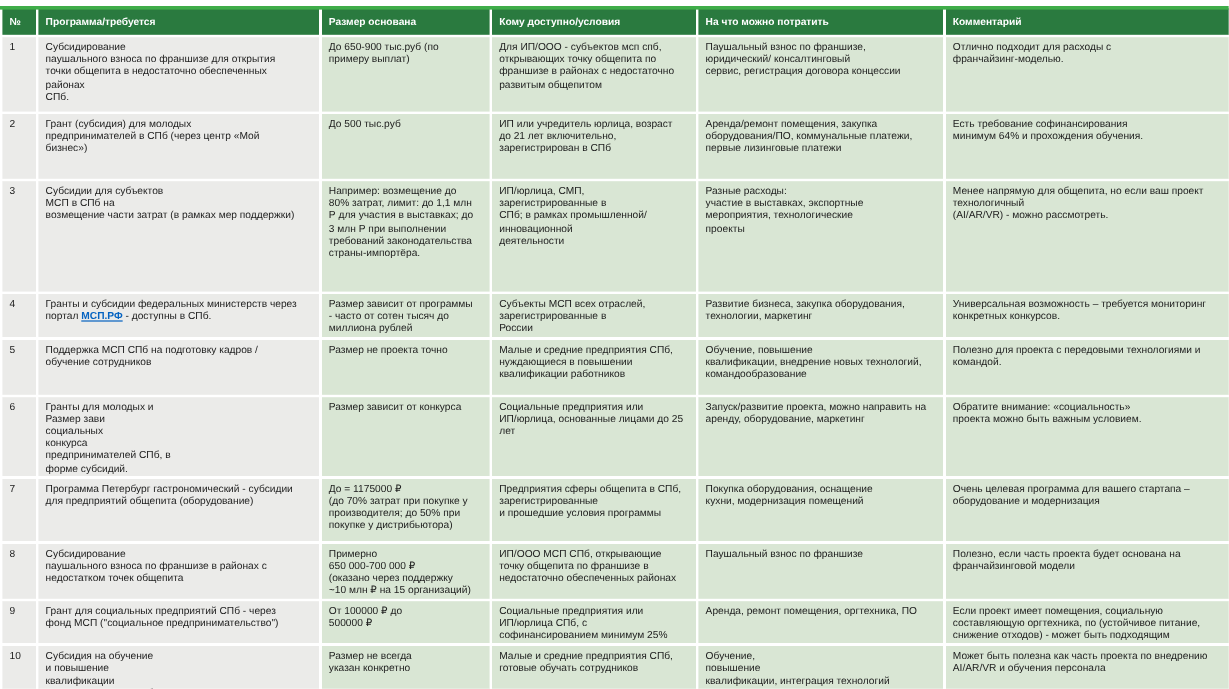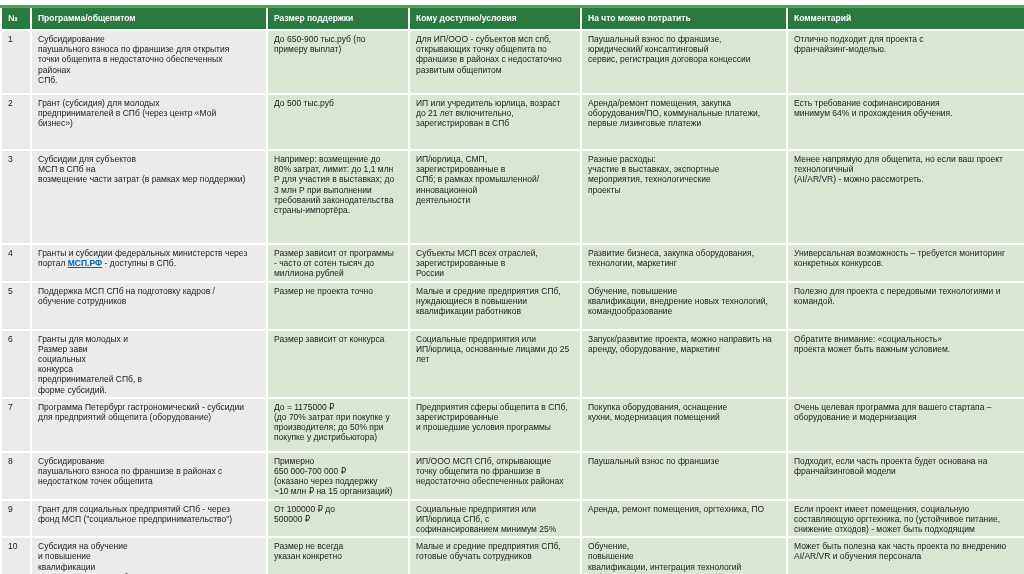--- a/index.html
+++ b/index.html
@@ -59,22 +59,22 @@
       <col style="width:30px">
         <col style="width:236px">
         <col style="width:142px">
       <col style="width:172px">
         <col style="width:206px">
         <col style="width:238px">
     </colgroup>
     <thead>
       <tr>
           <th>№</th>
-          <th>Программа/общепитом</th>
-          <th>Размер поддержки</th>
+          <th>Программа/требуется</th>
+          <th>Размер основана</th>
           <th>Кому доступно/условия</th>
           <th>На что можно потратить</th>
           <th>Комментарий</th>
         </tr>
     </thead>
     <tbody>
         <tr style="height: 64px;">
           <td class="gray">1</td>
           <td class="gray">Субсидирование
 паушального взноса по франшизе для открытия
@@ -83,21 +83,21 @@
 СПб.</td>
           <td class="green">До 650-900 тыс.руб (по
 примеру выплат)</td>
           <td class="green">Для ИП/ООО - субъектов мсп спб,
 открывающих точку общепита по
 франшизе в районах с недостаточно
 развитым общепитом</td>
           <td class="green">Паушальный взнос по франшизе,
 юридический/ консалтинговый
 сервис, регистрация договора концессии</td>
-          <td class="green">Отлично подходит для проекта с
+          <td class="green">Отлично подходит для расходы с
 франчайзинг-моделью.</td>
         </tr>
         <tr style="height: 56px;">
           <td class="gray">2</td>
           <td class="gray">Грант (субсидия) для молодых
 предпринимателей в СПб (через центр «Мой
 бизнес»)</td>
           <td class="green">До 500 тыс.руб</td>
           <td class="green">ИП или учредитель юрлица, возраст
 до 21 лет включительно,
@@ -169,21 +169,21 @@
 конкурса
 предпринимателей СПб, в
 форме субсидий.</td>
           <td class="green">Размер зависит от конкурса</td>
           <td class="green">Социальные предприятия или
 ИП/юрлица, основанные лицами до 25
 лет</td>
           <td class="green">Запуск/развитие проекта, можно направить на
 аренду, оборудование, маркетинг</td>
           <td class="green">Обратите внимание: «социальность»
-проекта может быть важным условием.</td>
+проекта можно быть важным условием.</td>
         </tr>
         <tr style="height: 54px;">
           <td class="gray">7</td>
           <td class="gray">Программа Петербург гастрономический - субсидии
 для предприятий общепита (оборудование)</td>
           <td class="green">До = 1175000 ₽
 (до 70% затрат при покупке у
 производителя; до 50% при
 покупке у дистрибьютора)</td>
           <td class="green">Предприятия сферы общепита в СПб,
@@ -200,21 +200,21 @@
 паушального взноса по франшизе в районах с
 недостатком точек общепита</td>
           <td class="green">Примерно
 650 000-700 000 ₽
 (оказано через поддержку
 ~10 млн ₽ на 15 организаций)</td>
           <td class="green">ИП/ООО МСП СПб, открывающие
 точку общепита по франшизе в
 недостаточно обеспеченных районах</td>
           <td class="green">Паушальный взнос по франшизе</td>
-          <td class="green">Подходит, если часть проекта будет основана на
+          <td class="green">Полезно, если часть проекта будет основана на
 франчайзинговой модели</td>
         </tr>
         <tr style="height: 36px;">
           <td class="gray">9</td>
           <td class="gray">Грант для социальных предприятий СПб - через
 фонд МСП ("социальное предпринимательство")</td>
           <td class="green">От 100000 ₽ до
 500000 ₽</td>
           <td class="green">Социальные предприятия или
 ИП/юрлица СПб, с

